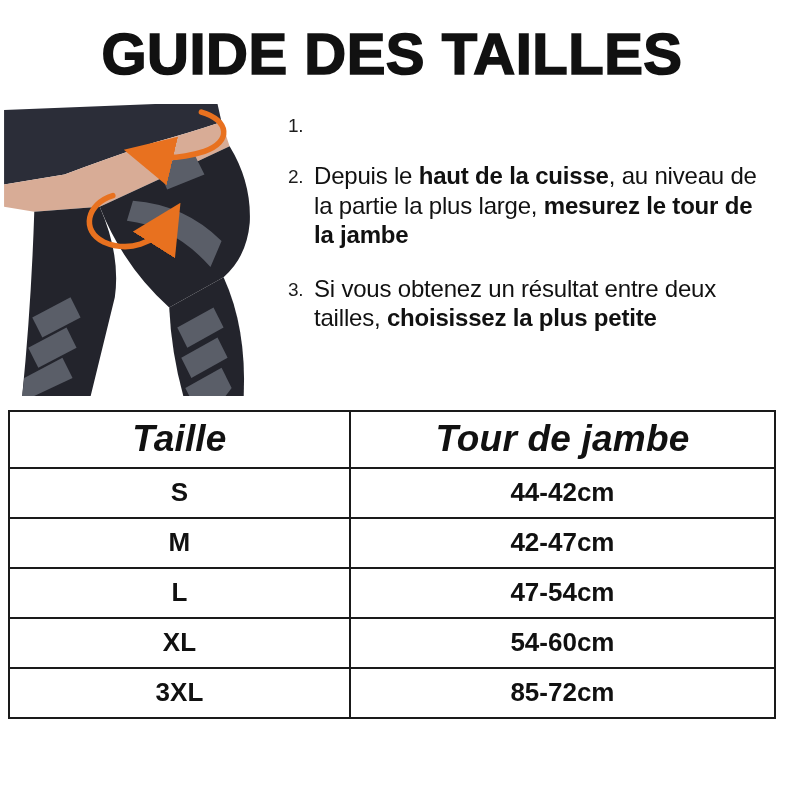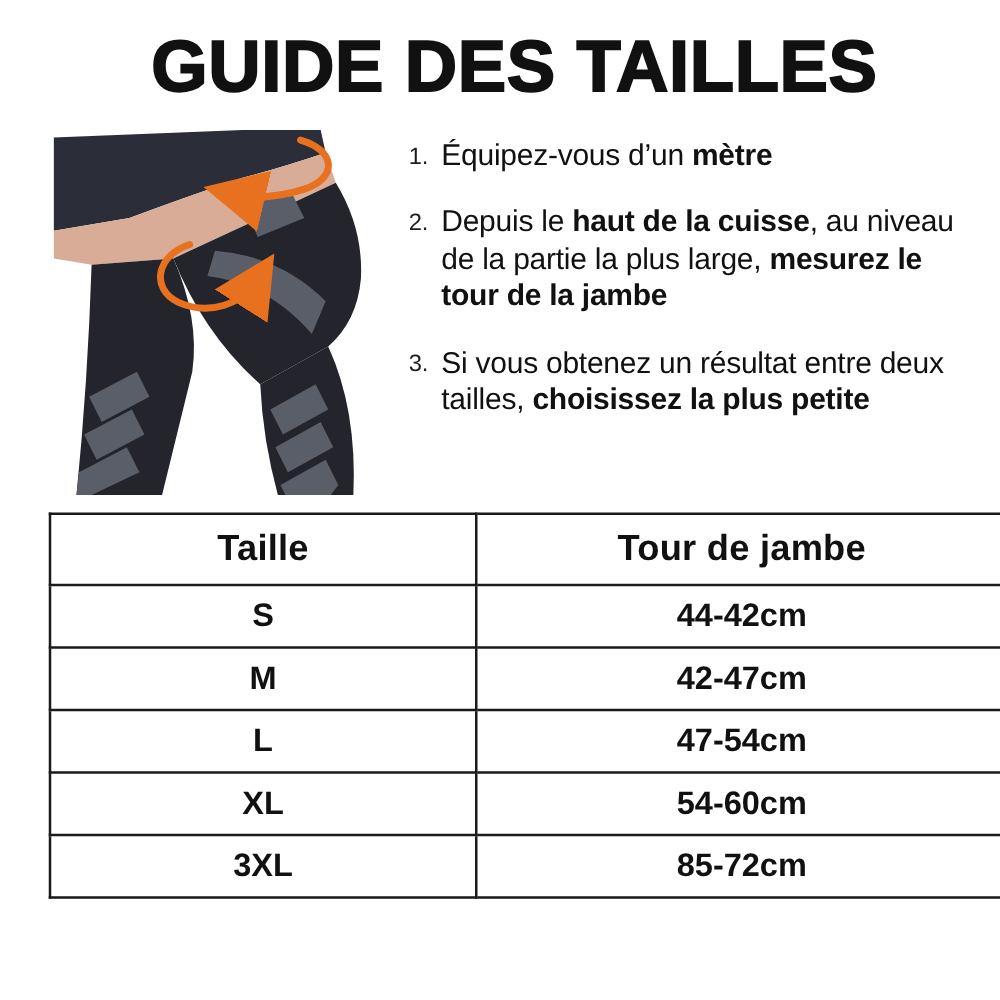--- a/index.html
+++ b/index.html
@@ -3,21 +3,21 @@
 <meta charset="utf-8">
 <style>
   * { margin: 0; padding: 0; box-sizing: border-box; }
   html, body {
     width: 800px; height: 800px;
     background: #ffffff;
     font-family: "Liberation Sans", sans-serif;
     color: var(--text, #111);
     overflow: hidden;
   }
-  .page { width: 784px; height: 800px; padding-left: 39px; }
+  .page { width: 784px; height: 800px; }
 
   
   .title {
     text-align: center;
     font-size: 58px;
     font-weight: 900;
     letter-spacing: 0.5px;
     padding-top: 22px;
     color: var(--text, #111);
     -webkit-text-stroke: 1.6px var(--text, #111);
@@ -69,22 +69,23 @@
     table-layout: fixed;
   }
   .size-table th, .size-table td {
     border: 2.5px solid var(--border, #1a1a1a);
     text-align: center;
     font-weight: bold;
     vertical-align: middle;
   }
   .size-table th {
     height: 57px;
-    font-size: 29px;
+    font-size: 37px;
     letter-spacing: 0.2px;
+    font-style: italic;
   }
   .size-table td {
     height: 50px;
     font-size: 26px;
   }
   .col-size { width: 44.5%; }
   .col-range { width: 55.5%; }
 
   
   .f-dark { fill: var(--sleeve-dark, #23242c); }
@@ -131,21 +132,20 @@
 
         <path class="s-orange" d="M196,8 C224,16 226,38 199,47 C180,53 160,55 143,51" marker-end="url(#ah)"></path>
         <path class="s-orange" d="M108,91 C82,99 76,126 99,137 C124,148 150,138 162,119" marker-end="url(#ah)"></path>
       </svg>
     </div>
 
     <div class="instructions">
 
       <div class="instruction">
         <span class="num">1.</span>
-        <span class="itext"><span>Équipez-vous d’un </span><strong>mètre</strong></span>
       </div>
 
       <div class="instruction">
         <span class="num">2.</span>
         <span class="itext"><span>Depuis le </span><strong>haut de la cuisse</strong><span>, au niveau de la partie la plus large, </span><strong>mesurez le tour de la jambe</strong></span>
       </div>
 
       <div class="instruction">
         <span class="num">3.</span>
         <span class="itext"><span>Si vous obtenez un résultat entre deux tailles, </span><strong>choisissez la plus petite</strong></span>

